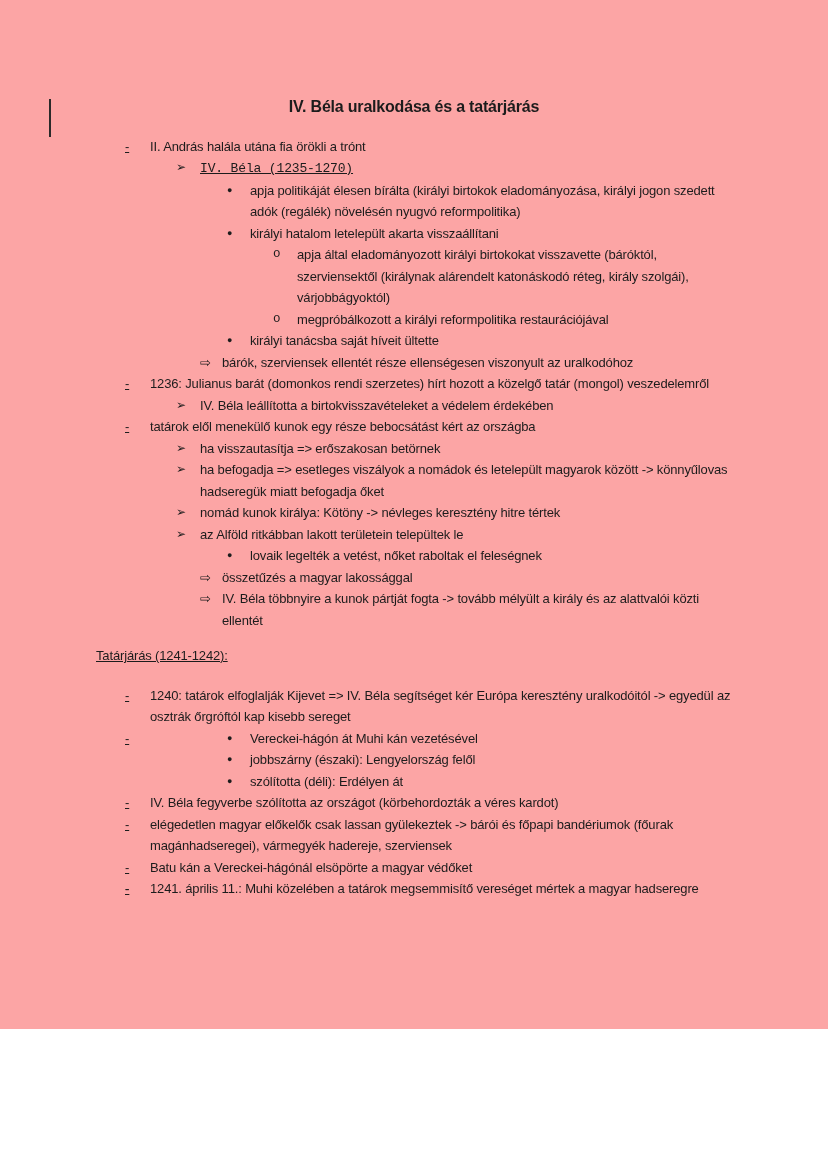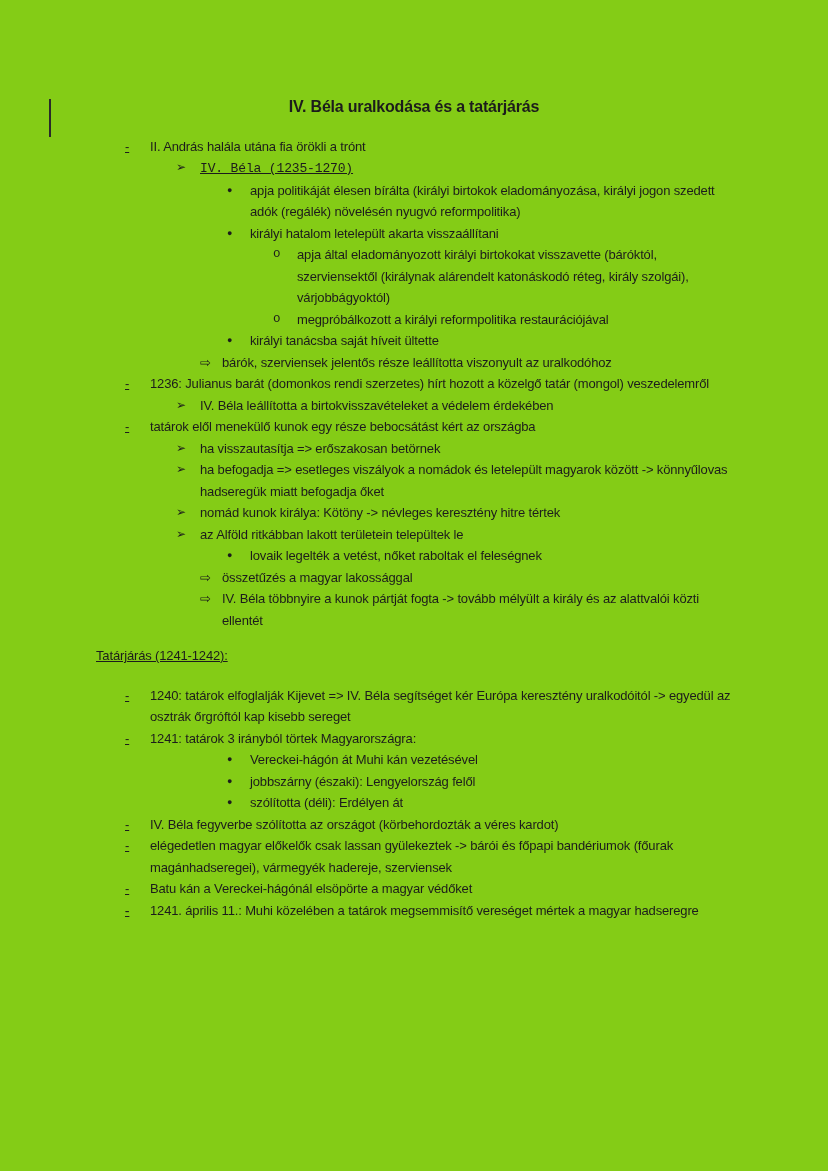--- a/index.html
+++ b/index.html
@@ -3,23 +3,23 @@
 <meta charset="utf-8">
 <style>
   html, body {
     margin: 0;
     padding: 0;
     background: #ffffff;
   }
   .page {
     position: relative;
     width: 828px;
-    height: 1171px;
+    height: 1029px;
     box-sizing: border-box;
-    background: #84cc16;
+    background: #fca5a5;
     padding: 96px 96px 0 96px;
     font-family: "Liberation Sans", sans-serif;
     font-size: 13px;
     letter-spacing: -0.15px;
     line-height: 21.5px;
     color: #1c1c1c;
     overflow: hidden;
   }
   .change-bar {
     position: absolute;
@@ -85,36 +85,36 @@
   <h1 class="title">IV. Béla uralkodása és a tatárjárás</h1>
   <div id="content">
       <div class="list">
         <div class="row lvl1"><span class="marker marker-dash">-</span><span class="text">II. András halála utána fia örökli a trónt</span></div>
         <div class="row lvl2"><span class="marker marker-arrow">➢</span><span class="text u">IV. Béla (1235-1270)</span></div>
         <div class="row lvl4"><span class="marker marker-bullet">●</span><span class="text">apja politikáját élesen bírálta (királyi birtokok eladományozása, királyi jogon szedett adók (regálék) növelésén nyugvó reformpolitika)</span></div>
         <div class="row lvl4"><span class="marker marker-bullet">●</span><span class="text">királyi hatalom letelepült akarta visszaállítani</span></div>
         <div class="row lvl5"><span class="marker marker-circle">o</span><span class="text">apja által eladományozott királyi birtokokat visszavette (báróktól, szerviensektől (királynak alárendelt katonáskodó réteg, király szolgái), várjobbágyoktól)</span></div>
         <div class="row lvl5"><span class="marker marker-circle">o</span><span class="text">megpróbálkozott a királyi reformpolitika restaurációjával</span></div>
         <div class="row lvl4"><span class="marker marker-bullet">●</span><span class="text">királyi tanácsba saját híveit ültette</span></div>
-        <div class="row lvl3"><span class="marker marker-darrow">⇨</span><span class="text">bárók, szerviensek jelentős része leállította viszonyult az uralkodóhoz</span></div>
+        <div class="row lvl3"><span class="marker marker-darrow">⇨</span><span class="text">bárók, szerviensek ellentét része ellenségesen viszonyult az uralkodóhoz</span></div>
         <div class="row lvl1"><span class="marker marker-dash">-</span><span class="text">1236: Julianus barát (domonkos rendi szerzetes) hírt hozott a közelgő tatár (mongol) veszedelemről</span></div>
         <div class="row lvl2"><span class="marker marker-arrow">➢</span><span class="text">IV. Béla leállította a birtokvisszavételeket a védelem érdekében</span></div>
         <div class="row lvl1"><span class="marker marker-dash">-</span><span class="text">tatárok elől menekülő kunok egy része bebocsátást kért az országba</span></div>
         <div class="row lvl2"><span class="marker marker-arrow">➢</span><span class="text">ha visszautasítja =&gt; erőszakosan betörnek</span></div>
         <div class="row lvl2"><span class="marker marker-arrow">➢</span><span class="text">ha befogadja =&gt; esetleges viszályok a nomádok és letelepült magyarok között -&gt; könnyűlovas hadseregük miatt befogadja őket</span></div>
         <div class="row lvl2"><span class="marker marker-arrow">➢</span><span class="text">nomád kunok királya: Kötöny -&gt; névleges keresztény hitre tértek</span></div>
         <div class="row lvl2"><span class="marker marker-arrow">➢</span><span class="text">az Alföld ritkábban lakott területein települtek le</span></div>
         <div class="row lvl4"><span class="marker marker-bullet">●</span><span class="text">lovaik legelték a vetést, nőket raboltak el feleségnek</span></div>
         <div class="row lvl3"><span class="marker marker-darrow">⇨</span><span class="text">összetűzés a magyar lakossággal</span></div>
         <div class="row lvl3"><span class="marker marker-darrow">⇨</span><span class="text">IV. Béla többnyire a kunok pártját fogta -&gt; tovább mélyült a király és az alattvalói közti ellentét</span></div>
       </div>
       <div class="heading">Tatárjárás (1241-1242):</div>
       <div class="list">
         <div class="row lvl1"><span class="marker marker-dash">-</span><span class="text">1240: tatárok elfoglalják Kijevet =&gt; IV. Béla segítséget kér Európa keresztény uralkodóitól -&gt; egyedül az osztrák őrgróftól kap kisebb sereget</span></div>
-        <div class="row lvl1"><span class="marker marker-dash">-</span><span class="text">1241: tatárok 3 irányból törtek Magyarországra:</span></div>
+        <div class="row lvl1"><span class="marker marker-dash">-</span></div>
         <div class="row lvl4"><span class="marker marker-bullet">●</span><span class="text">Vereckei-hágón át Muhi kán vezetésével</span></div>
         <div class="row lvl4"><span class="marker marker-bullet">●</span><span class="text">jobbszárny (északi): Lengyelország felől</span></div>
         <div class="row lvl4"><span class="marker marker-bullet">●</span><span class="text">szólította (déli): Erdélyen át</span></div>
         <div class="row lvl1"><span class="marker marker-dash">-</span><span class="text">IV. Béla fegyverbe szólította az országot (körbehordozták a véres kardot)</span></div>
         <div class="row lvl1"><span class="marker marker-dash">-</span><span class="text">elégedetlen magyar előkelők csak lassan gyülekeztek -&gt; bárói és főpapi bandériumok (főurak magánhadseregei), vármegyék hadereje, szerviensek</span></div>
         <div class="row lvl1"><span class="marker marker-dash">-</span><span class="text">Batu kán a Vereckei-hágónál elsöpörte a magyar védőket</span></div>
         <div class="row lvl1"><span class="marker marker-dash">-</span></div>
         <div class="row lvl1"><span class="marker marker-dash">-</span><span class="text">1241. április 11.: Muhi közelében a tatárok megsemmisítő vereséget mértek a magyar hadseregre</span></div>
       </div>
     </div>

